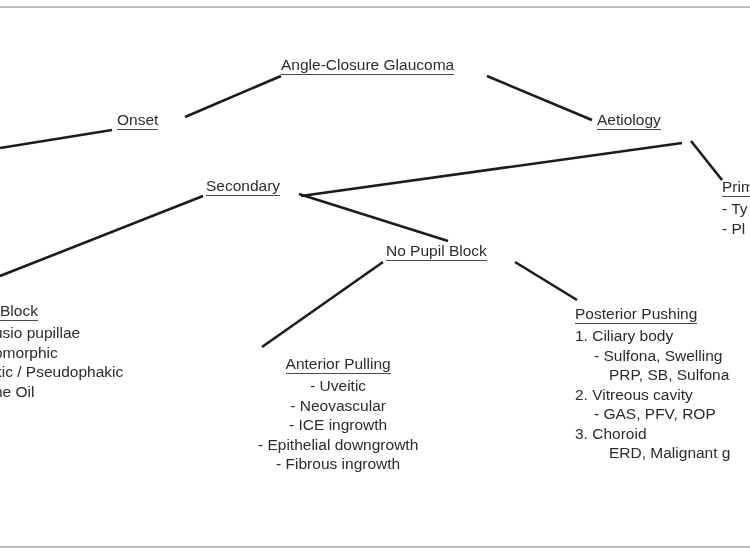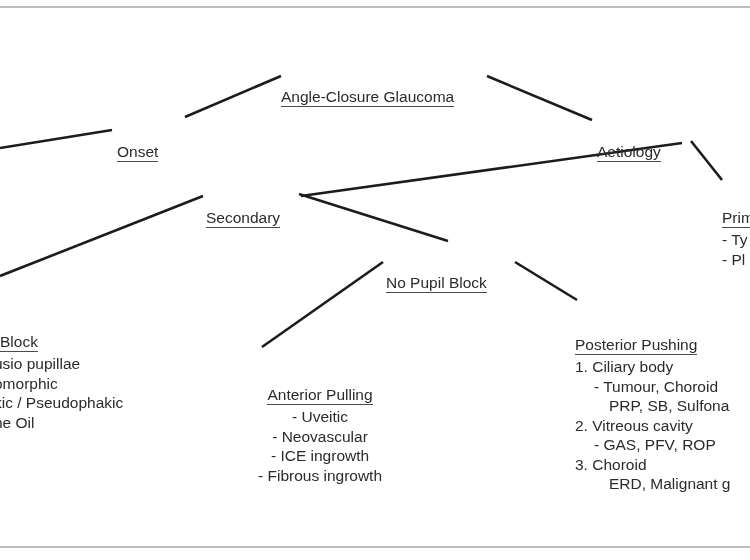--- a/index.html
+++ b/index.html
@@ -50,21 +50,20 @@
     line-height: 19.5px;
     white-space: nowrap;
   }
   .node .hdr {
     display: inline-block;
     border-bottom: 1.6px solid #4a4a4a;
     padding-bottom: 0px;
     font-size: 15.5px;
     line-height: 19px;
     color: #2b2b2b;
-    margin-top: 32px;
   }
   .node .hdr-row { line-height: 21px; }
   .node ul {
     list-style: none;
     margin: 2px 0 0 0;
     padding: 0;
   }
   .node li {
     white-space: nowrap;
     font-size: 15.5px;
@@ -151,31 +150,32 @@
   </div>
 
   <div class="node" style="left:258px; top:353px;text-align:center;">
     <div class="hdr-row">
       <span class="hdr">Anterior Pulling</span>
     </div>
     <ul>
       <li>- Uveitic</li>
       <li>- Neovascular</li>
       <li>- ICE ingrowth</li>
+      <li>- Epithelial downgrowth</li>
       <li>- Fibrous ingrowth</li>
     </ul>
   </div>
 
   <div class="node" style="left:575px; top:303px;">
     <div class="hdr-row">
       <span class="hdr">Posterior Pushing</span>
     </div>
     <ul>
       <li>1. Ciliary body</li>
-      <li class="sub">-  Tumour, Choroid</li>
+      <li class="sub">-  Sulfona, Swelling</li>
       <li class="cont">PRP, SB, Sulfona</li>
       <li>2. Vitreous cavity</li>
       <li class="sub">-  GAS, PFV, ROP</li>
       <li>3. Choroid</li>
       <li class="cont">ERD, Malignant g</li>
     </ul>
   </div>
 
 </div>
 

